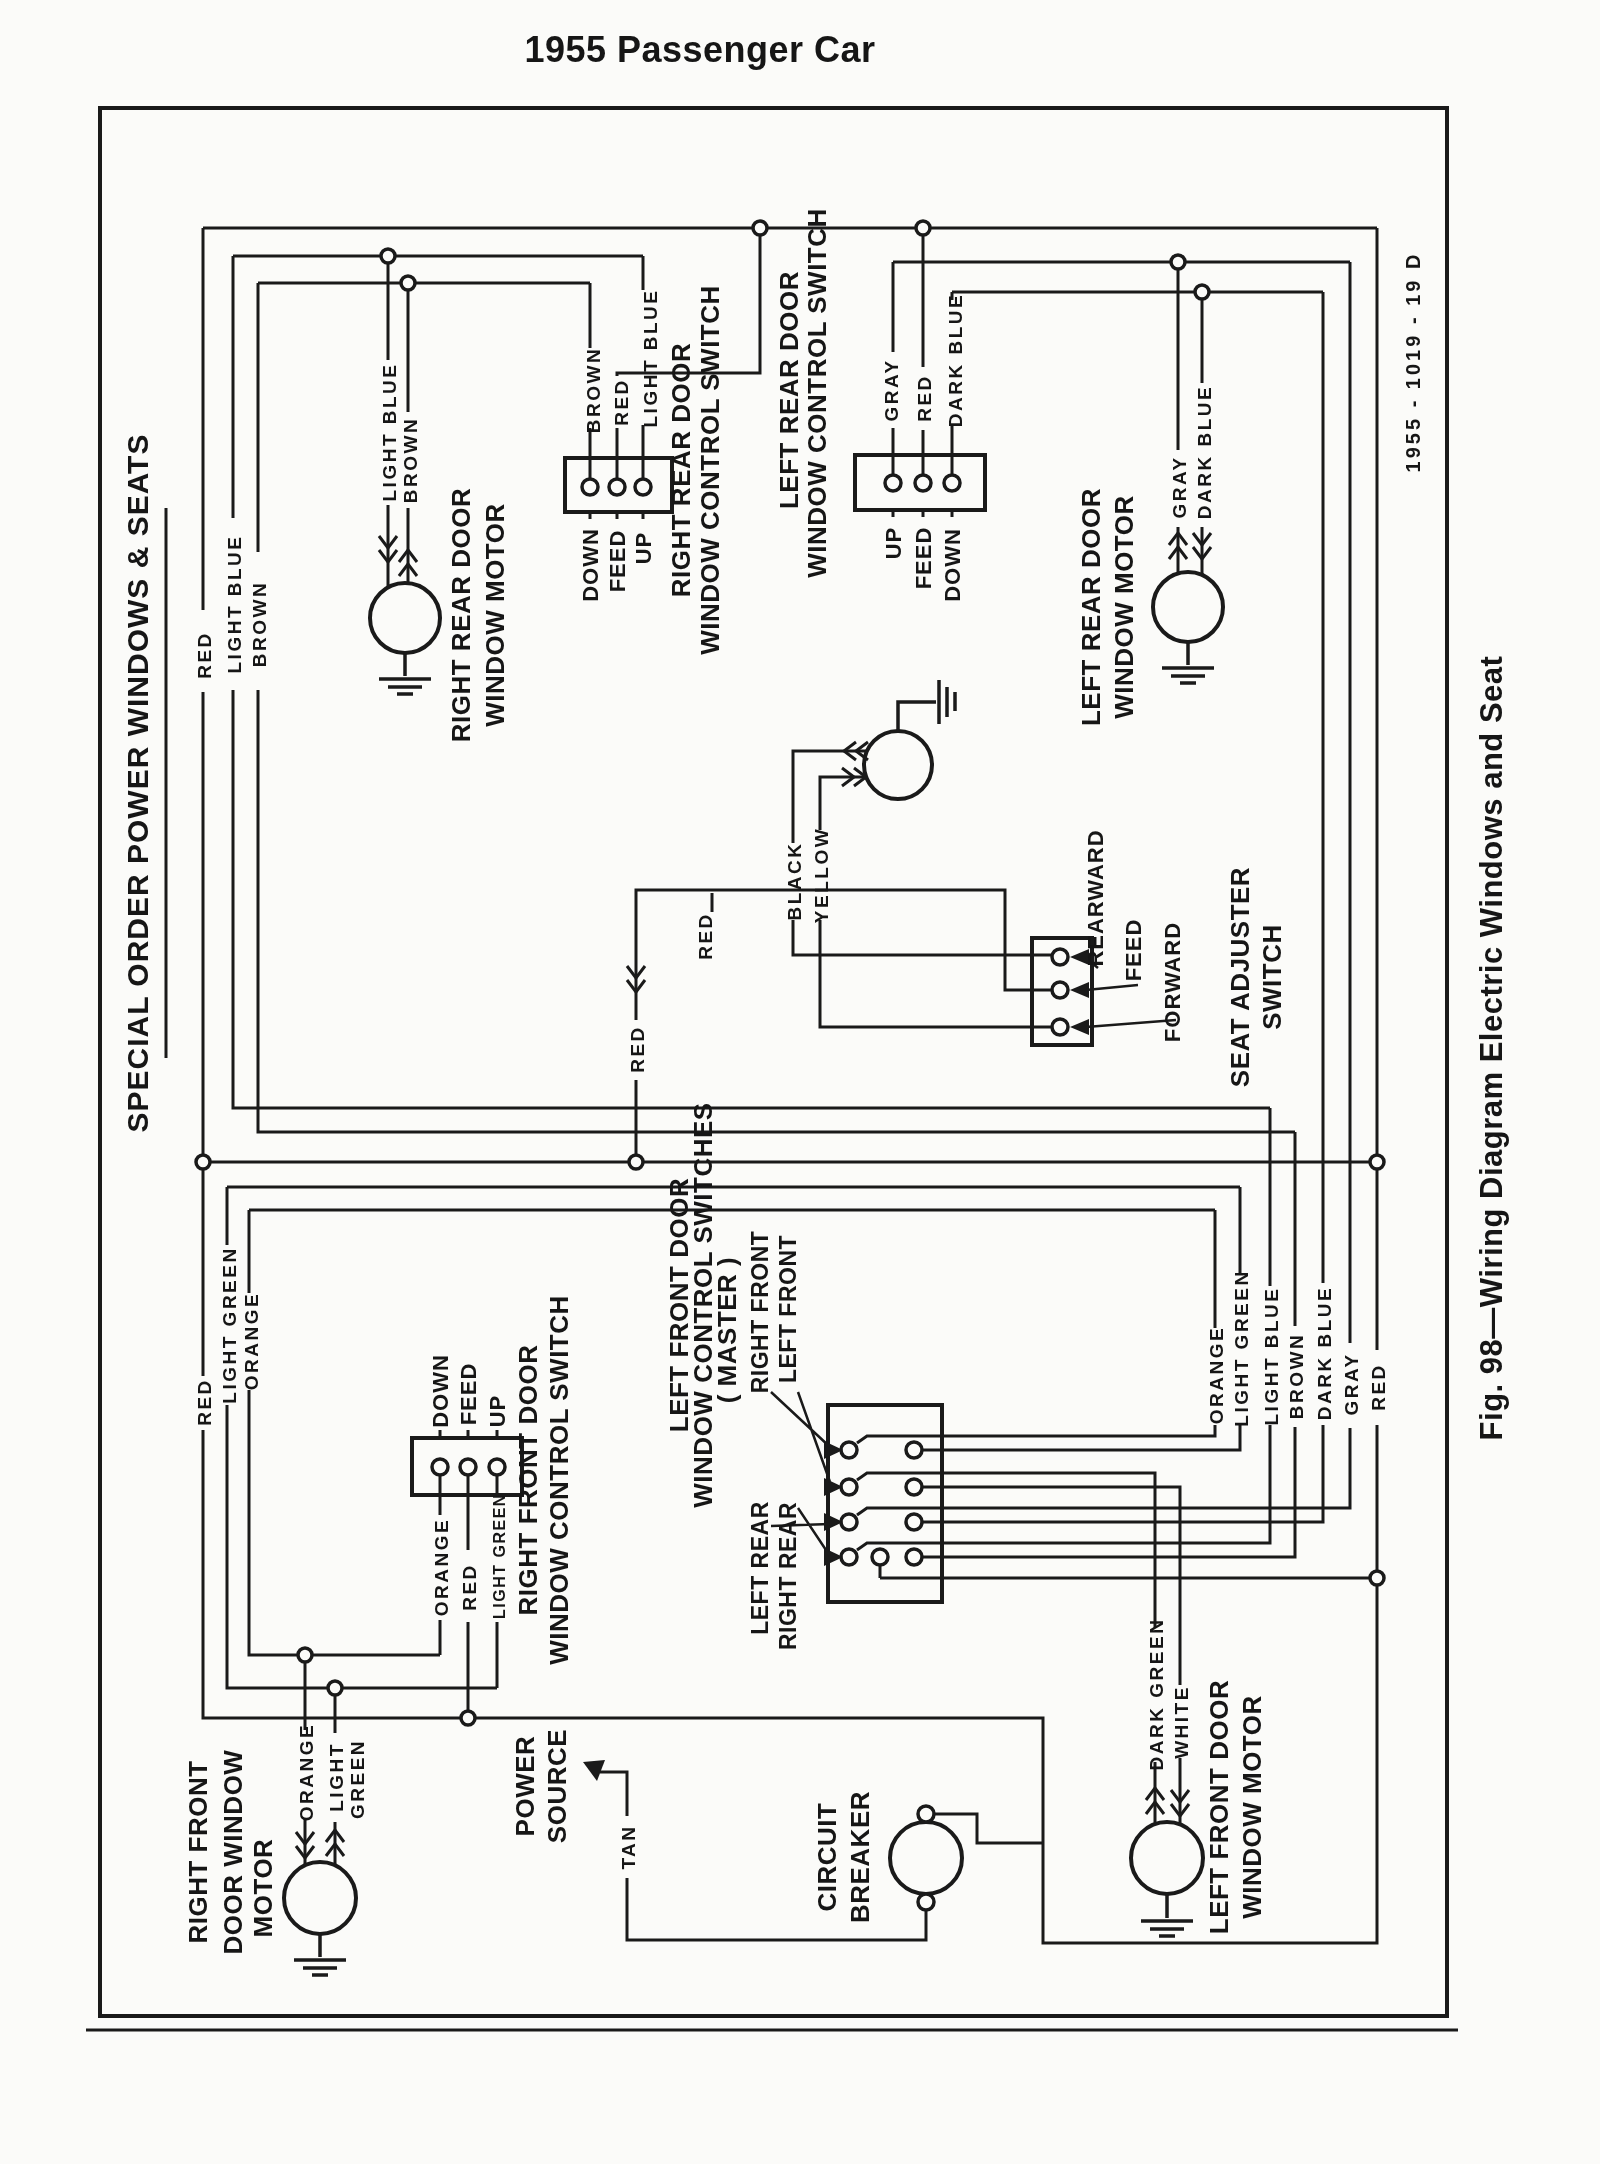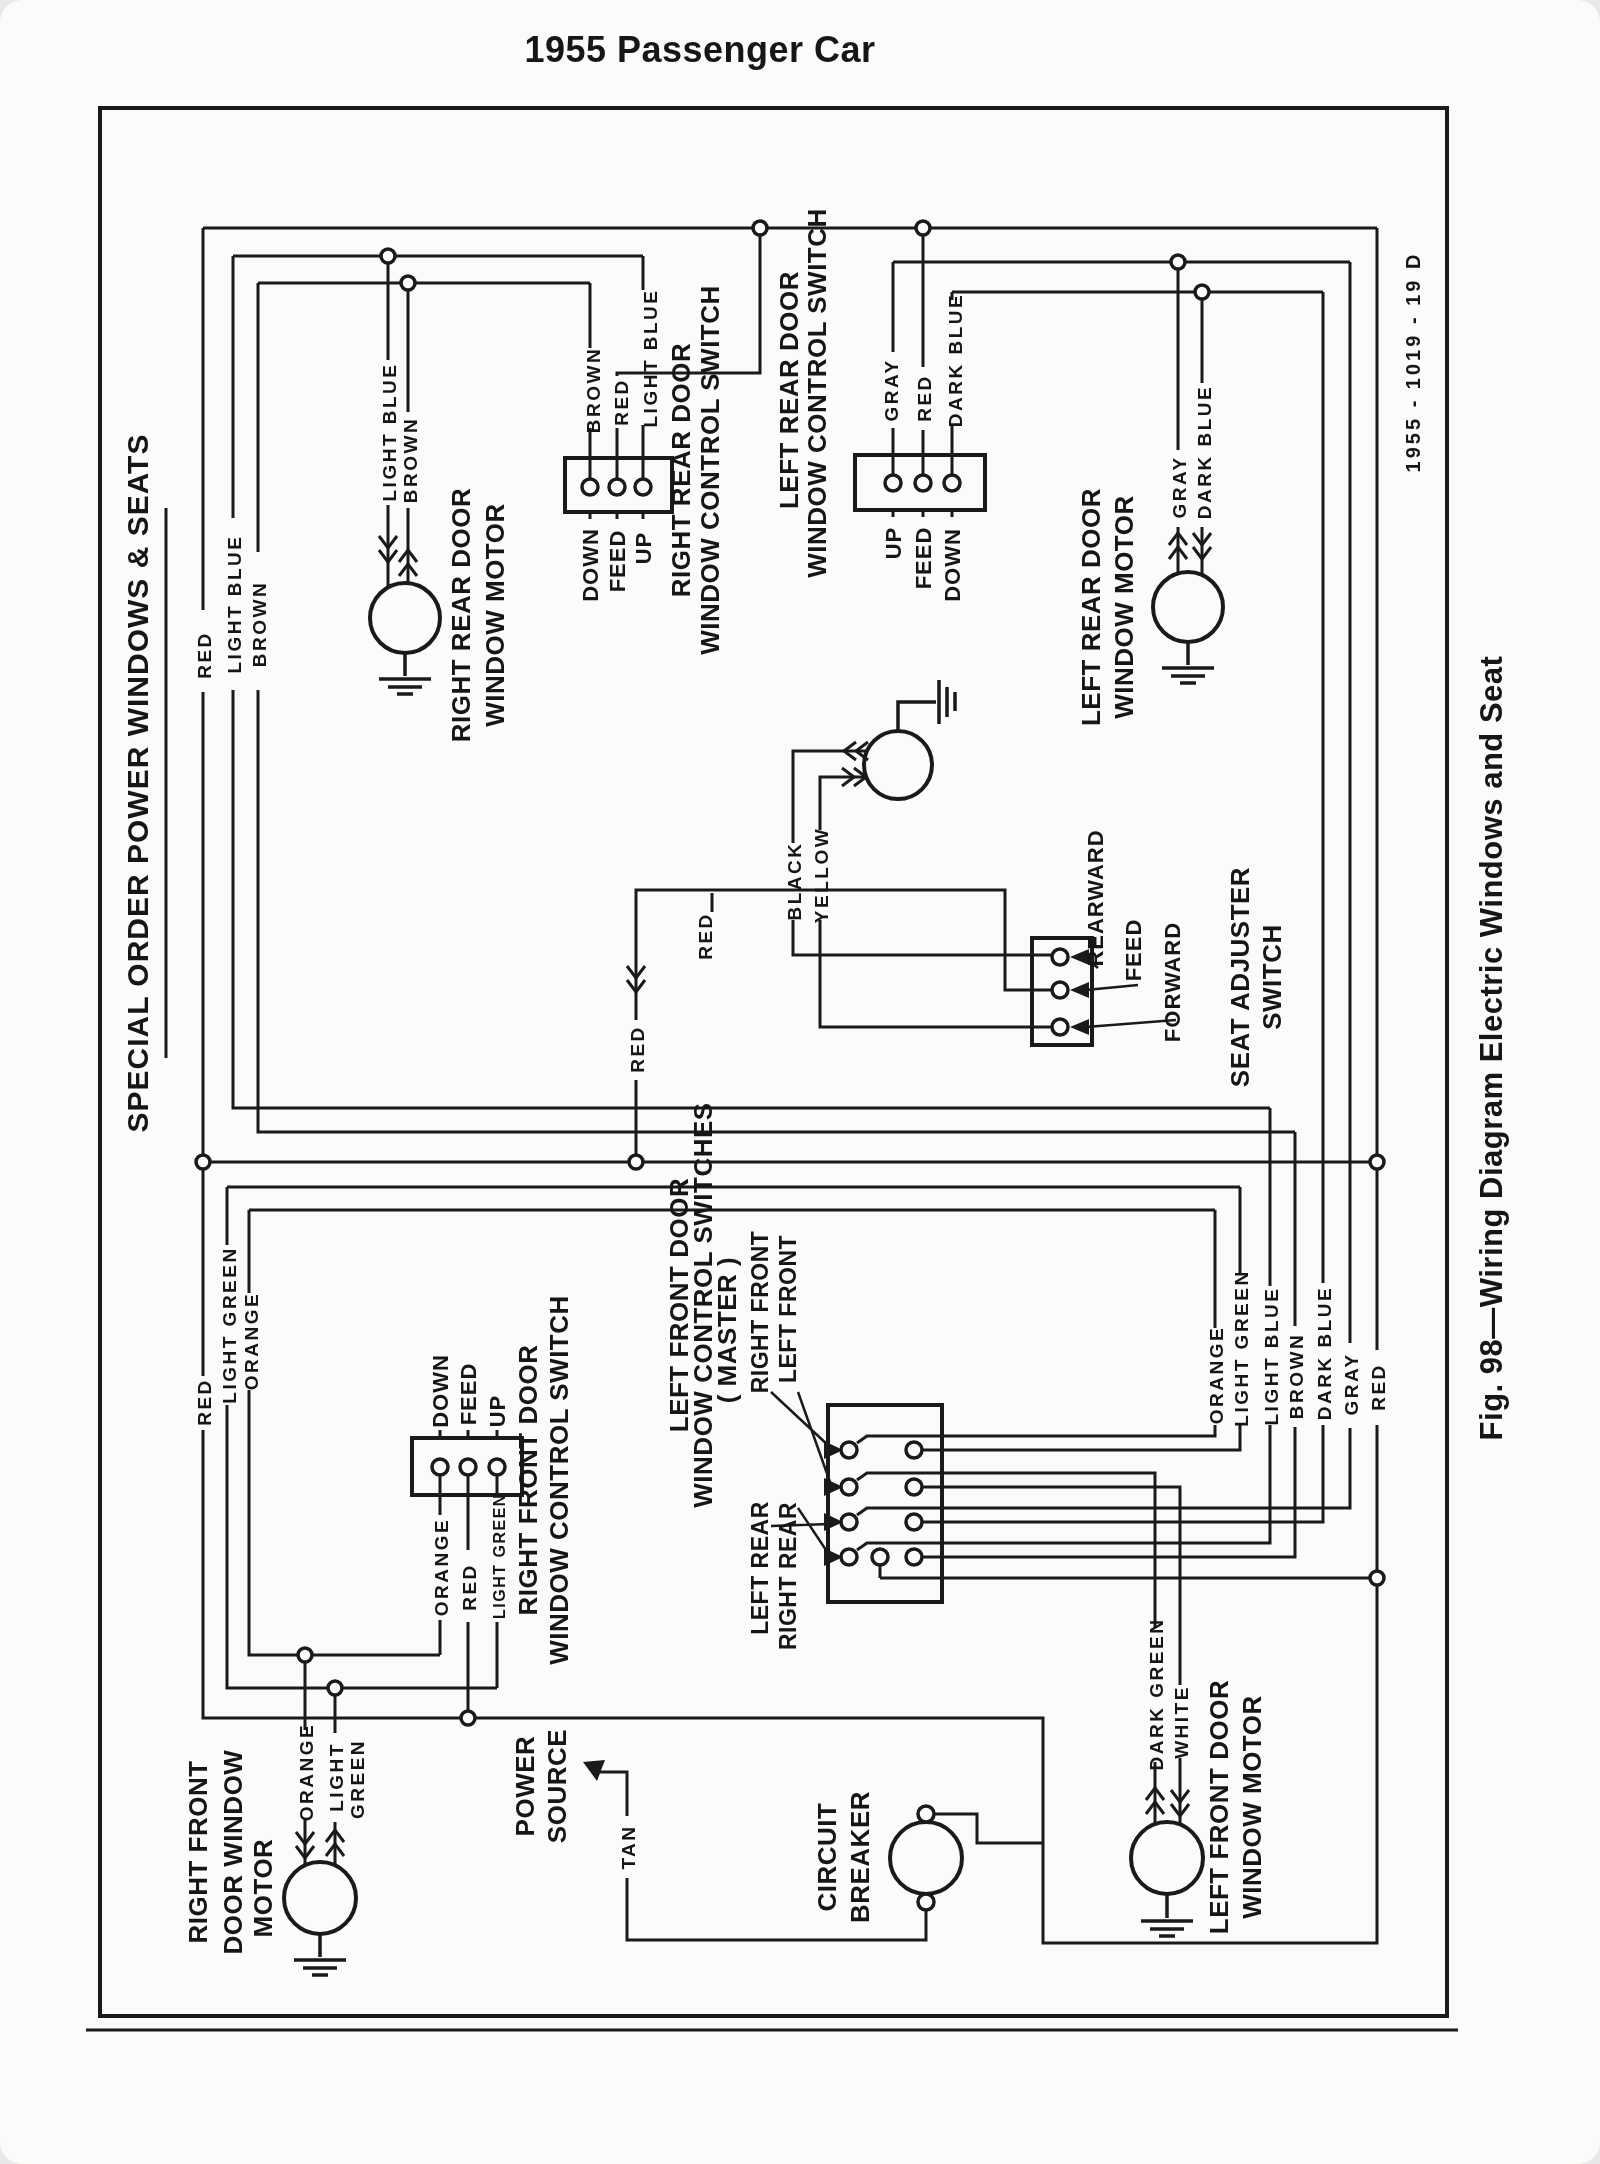--- a/index.html
+++ b/index.html
@@ -1,17 +1,17 @@
 <!DOCTYPE html>
 <html><head>
 <meta charset="utf-8">
 <style>
   html,body{margin:0;padding:0;background:#e8e8e6;}
   .page{width:1600px;height:2164px;background:#fbfbf9;position:relative;margin:0 auto;
-        font-family:"Liberation Sans", sans-serif;border-radius:22px;}
+        font-family:"Liberation Sans", sans-serif;}
   svg{position:absolute;left:0;top:0;}
   text{fill:#161616;font-family:"Liberation Sans", sans-serif;font-weight:bold;}
   .title{font-size:36px;letter-spacing:0.5px;}
   .caption{font-size:31px;letter-spacing:0.5px;}
   .docnum{font-size:20px;letter-spacing:3px;font-weight:bold;}
   .heading{font-size:30px;letter-spacing:1px;}
   .comp{font-size:26px;letter-spacing:0.5px;}
   .term{font-size:22px;letter-spacing:1px;}
   .row{font-size:23px;letter-spacing:0.5px;}
   .wire{font-size:19px;letter-spacing:2.5px;}

